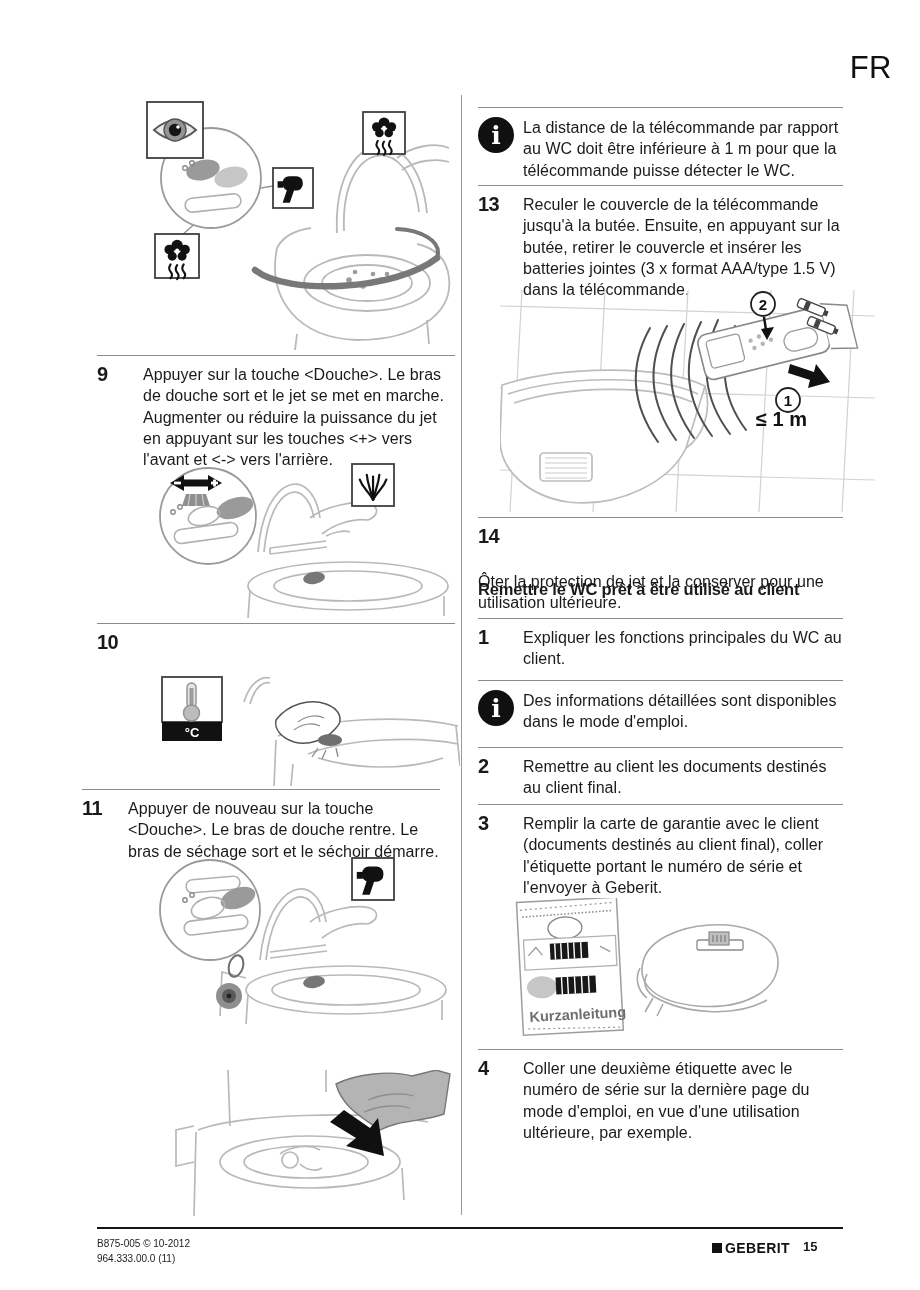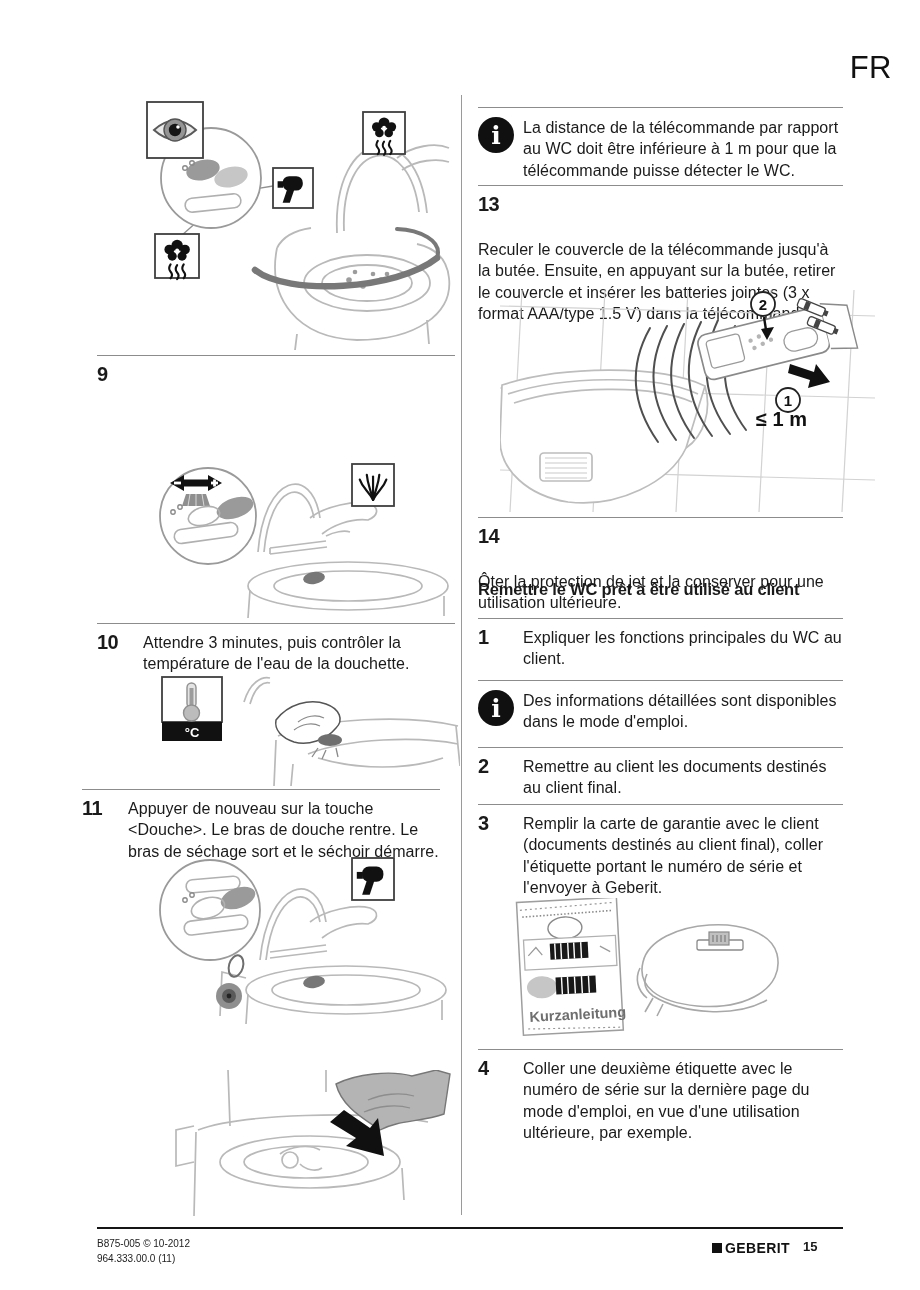--- a/index.html
+++ b/index.html
@@ -116,20 +116,21 @@
           <path d="M19,37 q-3.5,5 0,9 q3.5,4 0,8"></path>
           <path d="M27,38 q-3.5,5 0,9 q3.5,4 0,8"></path>
           <path d="M35,37 q-3.5,5 0,9 q3.5,4 0,8"></path>
         </g>
       </g>
     </g>
   </svg>
 
   <div class="abs step" style="left:97px;top:355px;width:358px;">
     <div class="num">9</div>
+    <div class="txt">Appuyer sur la touche &lt;Douche&gt;. Le bras de douche sort et le jet se met en marche. Augmenter ou réduire la puissance du jet en appuyant sur les touches &lt;+&gt; vers l'avant et &lt;-&gt; vers l'arrière.</div>
   </div>
 
   <svg class="abs" style="left:140px;top:456px;" width="320" height="162" viewBox="0 0 320 162">
     <g stroke="#b9b9b9" fill="none" stroke-width="1.7">
       <path d="M118,96 C124,18 172,8 180,62"></path>
       <path d="M124,96 C130,28 166,20 174,62"></path>
       <ellipse cx="208" cy="130" rx="100" ry="24"></ellipse>
       <ellipse cx="208" cy="130" rx="74" ry="15"></ellipse>
       <path d="M110,134 L108,162 M304,140 L304,160"></path>
       <path d="M130,92 L186,85 M130,98 L187,91 M130,92 L130,98"></path>
@@ -160,21 +161,20 @@
         <path d="M27,46 C21,34 14,32 10,20"></path>
         <path d="M27,46 C33,34 40,32 44,20"></path>
         <path d="M27,46 C23,30 20,26 19,14"></path>
         <path d="M27,46 C31,30 34,26 35,14"></path>
       </g>
     </g>
   </svg>
 
   <div class="abs step" style="left:97px;top:623px;width:358px;">
     <div class="num">10</div>
-    <div class="txt">Attendre 3 minutes, puis contrôler la température de l'eau de la douchette.</div>
   </div>
 
   <svg class="abs" style="left:158px;top:674px;" width="302" height="112" viewBox="0 0 302 112">
     <g stroke="#b9b9b9" fill="none" stroke-width="1.7">
       <path d="M86,28 C92,8 104,2 112,4"></path>
       <path d="M92,30 C97,12 106,7 112,9"></path>
       <path d="M120,62 C160,44 250,40 300,52"></path>
       <path d="M150,80 C190,64 260,62 300,70"></path>
       <path d="M298,52 L302,92"></path>
       <path d="M160,84 C200,96 250,96 285,84"></path>
@@ -254,21 +254,21 @@
       <path d="M200,30 C214,24 232,22 246,26 M196,42 C210,36 228,34 242,38" stroke="#8d8d8d" fill="none" stroke-width="1.3"></path>
     </g>
     <path d="M176,40 L202,58 L210,48 L216,86 L178,76 L188,68 L162,52 Z" fill="#101010"></path>
   </svg>
 
   <div class="abs infobox" style="left:478px;top:107px;width:365px;">
     <div class="iicon">i</div>
     <div class="txt">La distance de la télécommande par rapport au WC doit être inférieure à 1 m pour que la télécommande puisse détecter le WC.</div>
   </div>
 
-  <div class="abs step" style="left:478px;top:185px;width:365px;flex-direction:column;">
+  <div class="abs step" style="left:478px;top:185px;width:365px;">
     <div class="num rnum">13</div>
     <div class="txt">Reculer le couvercle de la télécommande jusqu'à la butée. Ensuite, en appuyant sur la butée, retirer le couvercle et insérer les batteries jointes (3 x format AAA/type 1.5 V) dans la télécommande.</div>
   </div>
 
   <svg class="abs" style="left:500px;top:290px;" width="375" height="222" viewBox="0 0 375 222">
     <g stroke="#d2d2d2" stroke-width="1.2">
       <path d="M22,0 L10,222 M105,0 L93,222 M188,0 L176,222 M271,0 L259,222 M354,0 L342,222"></path>
       <path d="M0,16 L375,26 M0,98 L375,108 M0,180 L375,190"></path>
     </g>
     <g stroke="#bdbdbd" fill="#fff" stroke-width="1.7">

